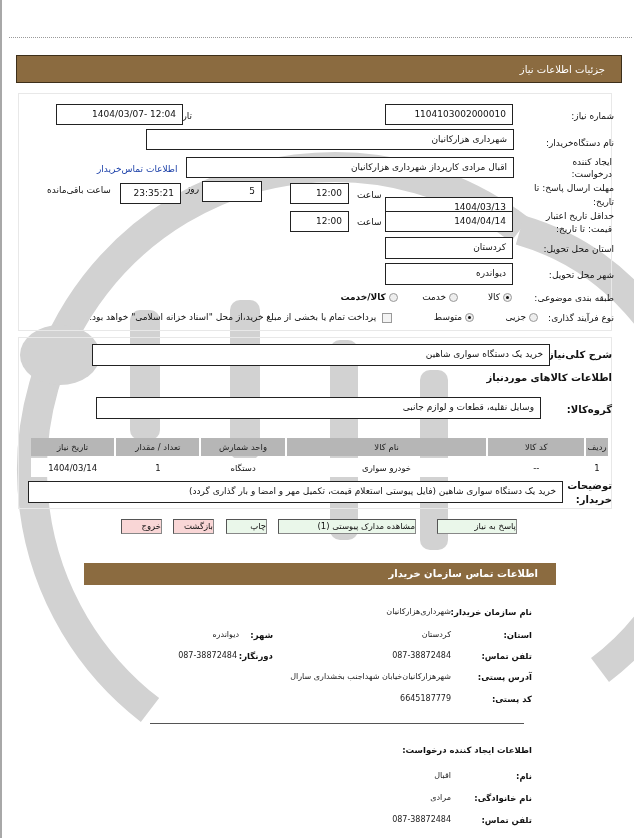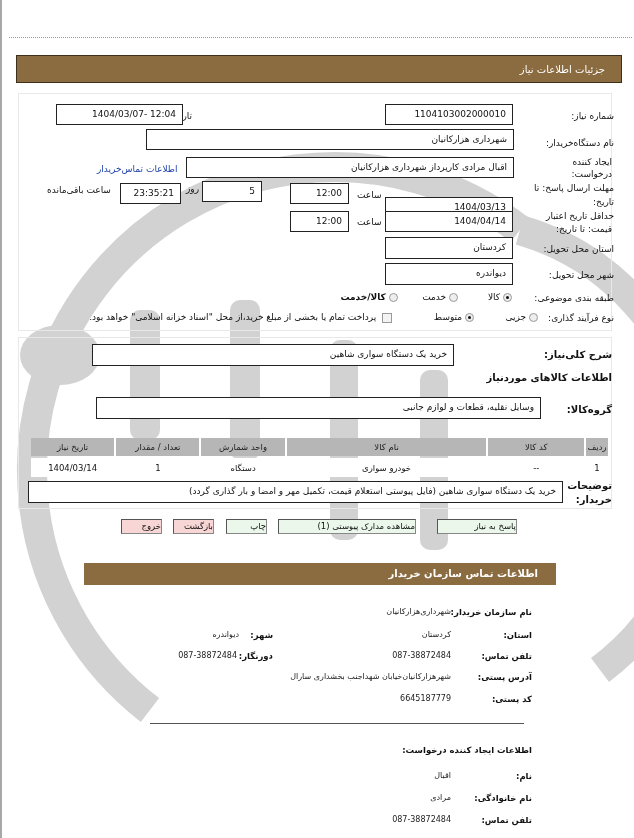--- a/index.html
+++ b/index.html
@@ -111,21 +111,21 @@
 <span class="opt" style="right:122px;top:292px;"><span class="radio on"></span> <span>کالا</span></span>
 <span class="opt" style="right:176px;top:292px;"><span class="radio"></span> <span>خدمت</span></span>
 <span class="opt" style="right:236px;top:292px;font-weight:bold;"><span class="radio"></span> <span>کالا/خدمت</span></span>
 
 <span class="lbl" style="right:20px;top:312px;">نوع فرآیند گذاری:</span>
 <span class="opt" style="right:96px;top:312px;"><span class="radio"></span> <span>جزیی</span></span>
 <span class="opt" style="right:160px;top:312px;"><span class="radio on"></span> <span>متوسط</span></span>
 <span class="opt" style="right:242px;top:312px;"><span class="check"></span>&nbsp;&nbsp;<span>پرداخت تمام یا بخشی از مبلغ خرید،از محل "اسناد خزانه اسلامی" خواهد بود.</span></span>
 
 <span class="lbl bold" style="right:22px;top:349px;">شرح کلی‌نیاز:</span>
-<div class="box" style="left:92px;top:344px;width:362px;height:22px;">خرید یک دستگاه سواری شاهین</div>
+<div class="box" style="left:92px;top:344px;width:458px;height:22px;">خرید یک دستگاه سواری شاهین</div>
 <span class="lbl bold" style="right:22px;top:372px;">اطلاعات کالاهای موردنیاز</span>
 <span class="lbl bold" style="right:22px;top:404px;">گروه‌کالا:</span>
 <div class="box" style="left:96px;top:397px;width:445px;height:22px;">وسایل نقلیه، قطعات و لوازم جانبی</div>
 
 <table class="items">
   <thead>
     <tr>
       <th style="width:18px;">ردیف</th>
       <th style="width:90px;">کد کالا</th>
       <th style="width:190px;">نام کالا</th>

